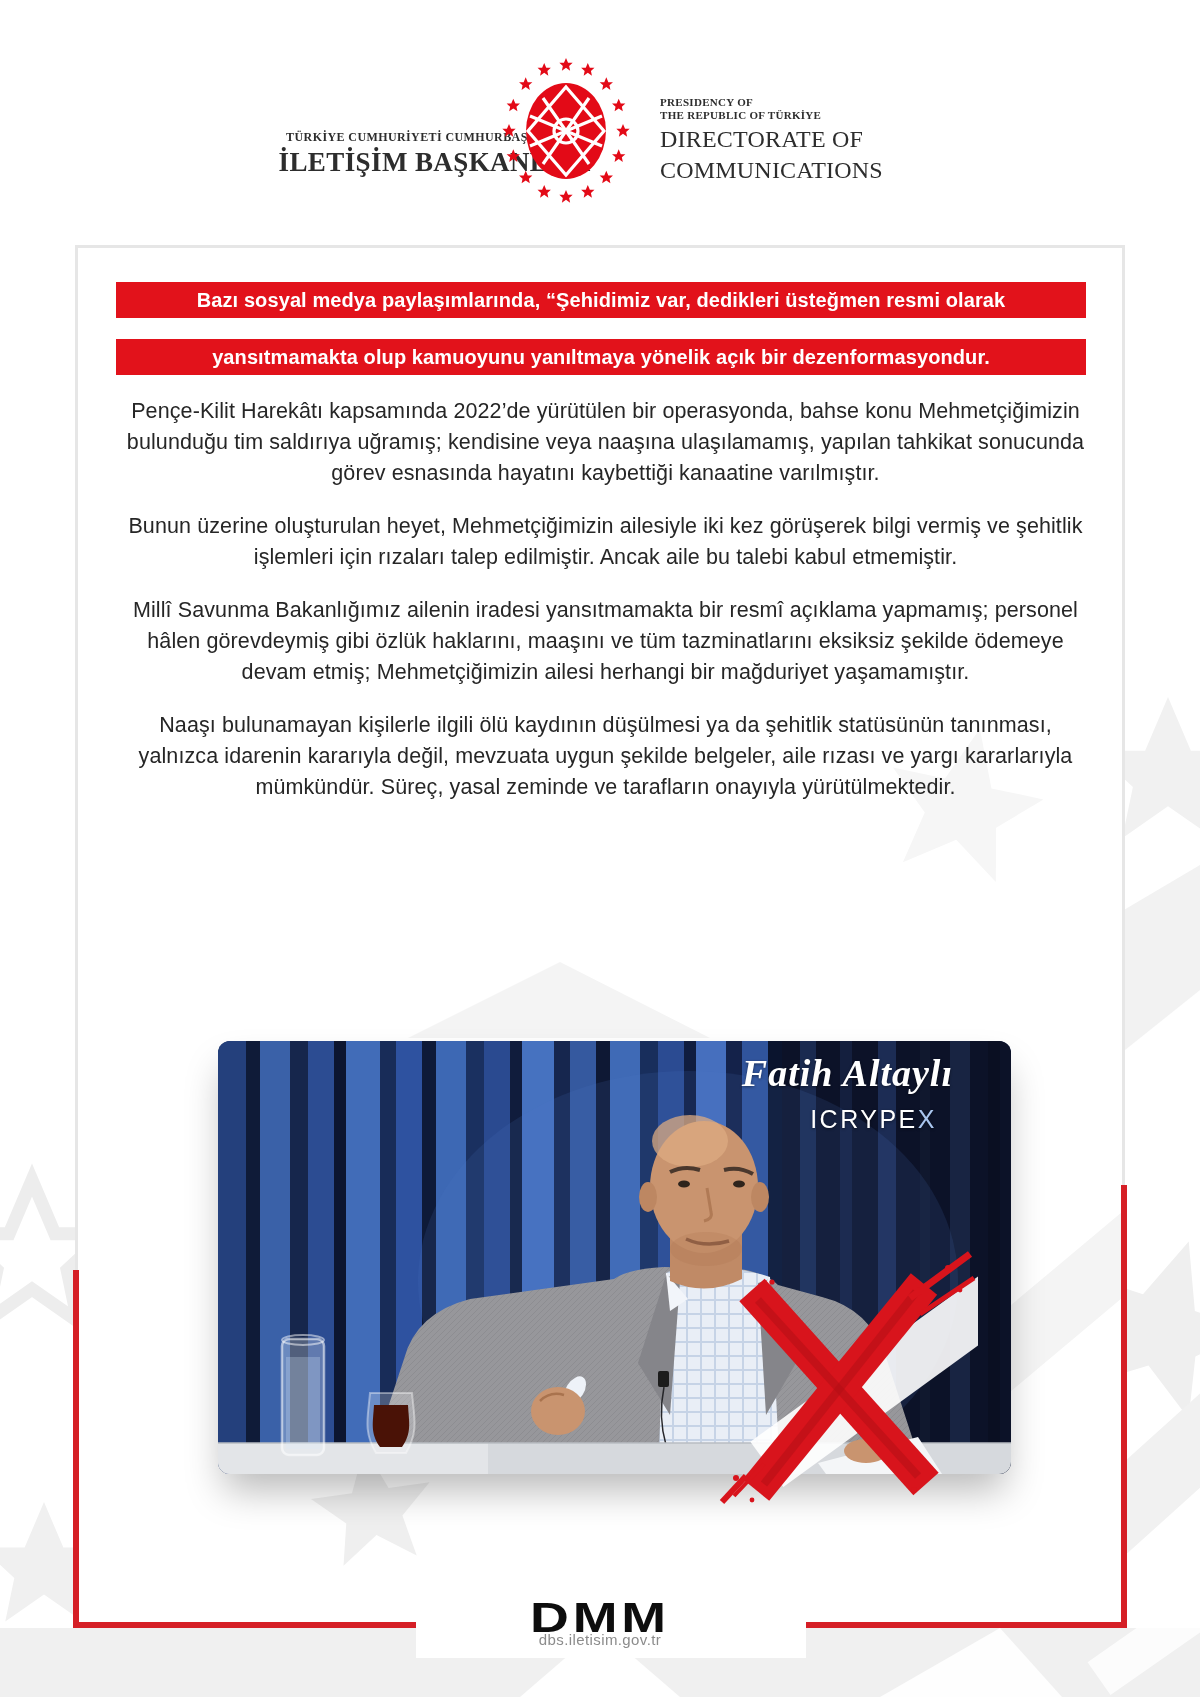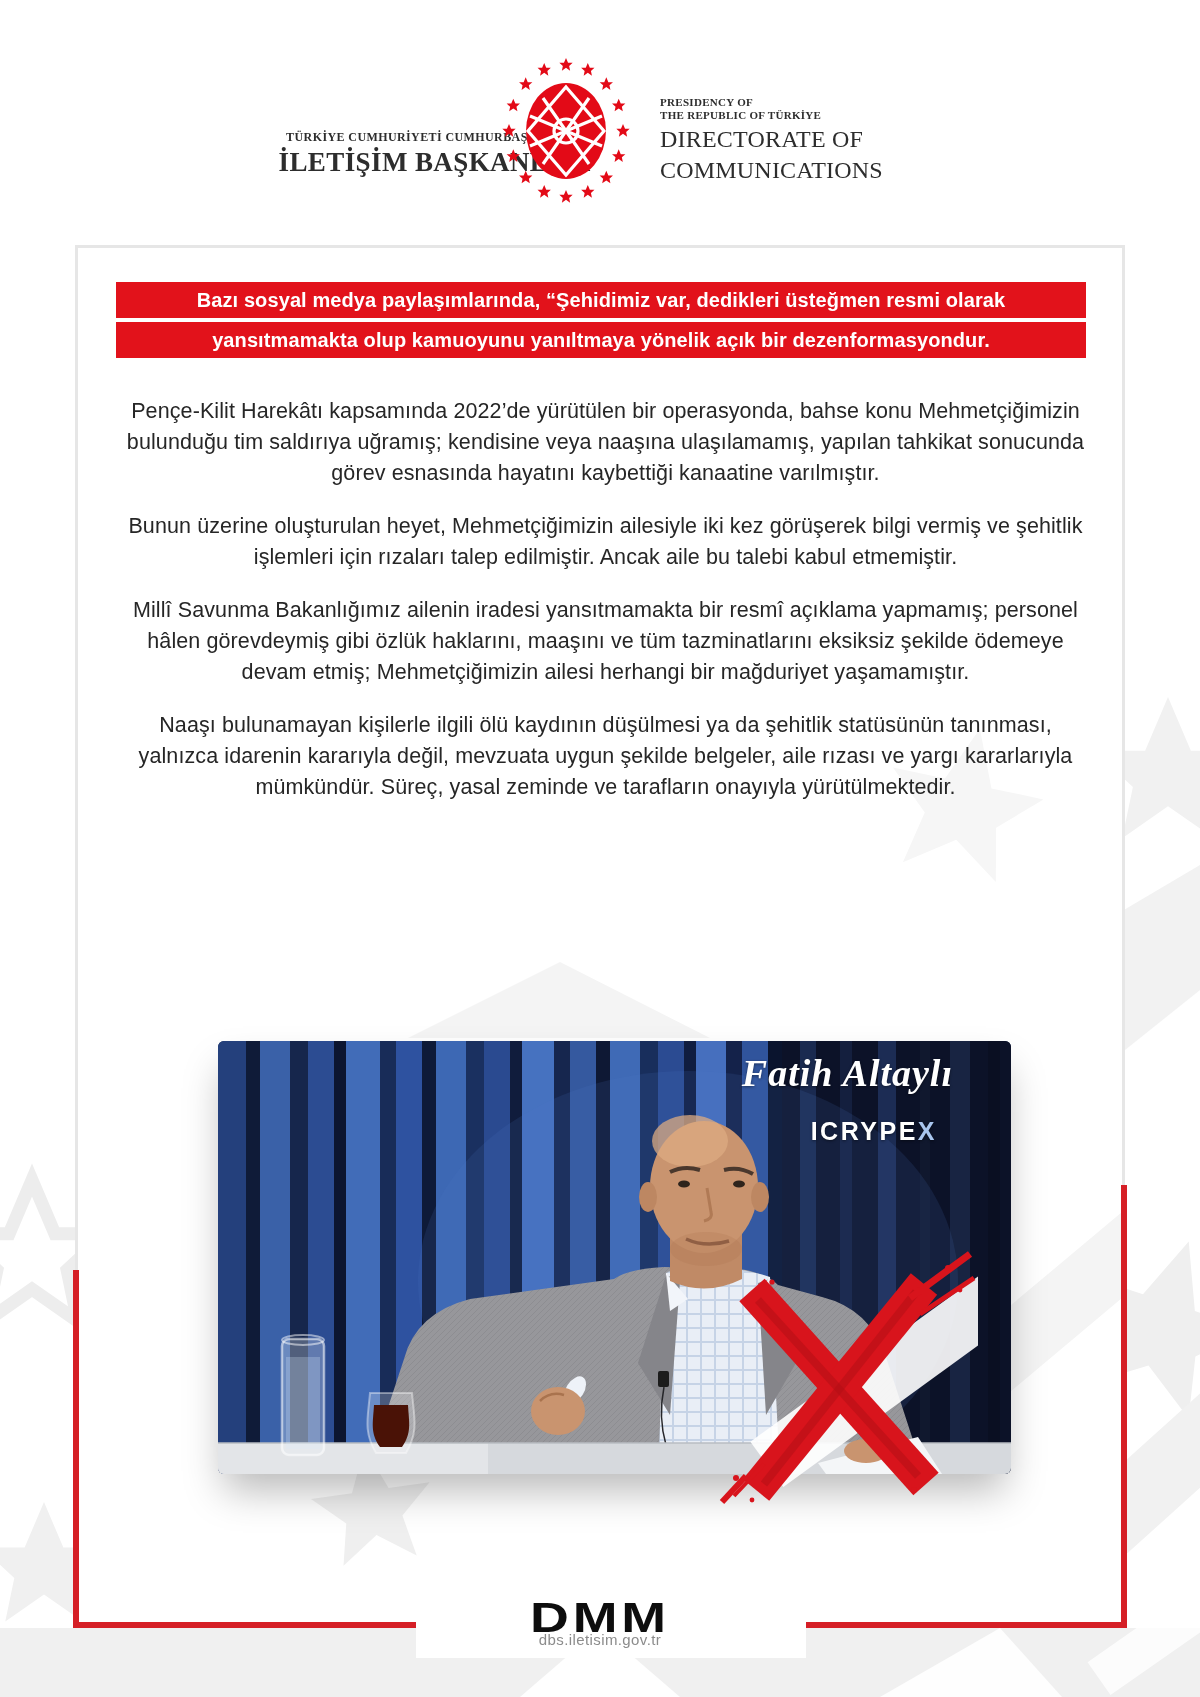--- a/index.html
+++ b/index.html
@@ -17,33 +17,33 @@
   .mh-right{position:absolute;left:660px;top:96px;color:#2d2d2d;}
   .mh-right .sm{font-family:"Liberation Serif",serif;font-weight:bold;font-size:11px;letter-spacing:.3px;line-height:13px;}
   .mh-right .lg{font-family:"Liberation Serif",serif;font-weight:normal;font-size:24px;line-height:27px;letter-spacing:.2px;margin-top:4px;}
 
   
   .card{position:absolute;left:75px;top:245px;width:1050px;height:1380px;background:#ffffff;
         border:3px solid #e6e6e6;box-sizing:border-box;z-index:2;}
   .wm-card{position:absolute;left:0;top:0;z-index:0;}
 
   .banner{position:absolute;left:38px;top:34px;width:970px;z-index:3;}
-  .banner .bar{height:36px;line-height:36px;margin-bottom:4px;background:#e2121b;color:#ffffff;
+  .banner .bar{height:36px;line-height:36px;margin-bottom:21px;background:#e2121b;color:#ffffff;
                text-align:center;font-weight:bold;font-size:20px;letter-spacing:.1px;}
 
   .bodytext{position:absolute;left:40px;top:148px;width:975px;z-index:3;color:#262626;}
   .bodytext p{margin:0 0 22px 0;font-size:21.5px;line-height:31px;letter-spacing:.1px;text-align:center;}
 
   
   .photo{position:absolute;left:140px;top:793px;width:793px;height:433px;margin:0;z-index:3;
-         border-radius:6px;overflow:hidden;box-shadow:0 22px 38px -6px rgba(0,0,0,.28);}
+         border-radius:12px;overflow:hidden;box-shadow:0 22px 38px -6px rgba(0,0,0,.28);}
   .cap-name{position:absolute;right:58px;top:10px;color:#ffffff;font-family:"Liberation Serif",serif;
             font-style:italic;font-weight:bold;font-size:38px;letter-spacing:1px;
             text-shadow:0 1px 3px rgba(0,0,0,.45);}
-  .cap-brand{position:absolute;right:74px;top:76px;color:#ffffff;font-weight:bold;font-size:25px;
+  .cap-brand{position:absolute;right:74px;top:64px;color:#ffffff;font-weight:normal;font-size:25px;
              letter-spacing:2.5px;text-shadow:0 1px 3px rgba(0,0,0,.45);margin-left:32px;}
   .cap-brand .bx{color:#a9c6ef;}
 
   .redx{position:absolute;left:712px;top:1238px;z-index:10;}
 
   
   .accent{position:absolute;background:#d51f26;z-index:4;}
   .acc-left{left:73px;top:1270px;width:6px;height:358px;}
   .acc-right{left:1121px;top:1185px;width:6px;height:443px;}
   .acc-bottom-l{left:73px;top:1622px;width:345px;height:6px;}

